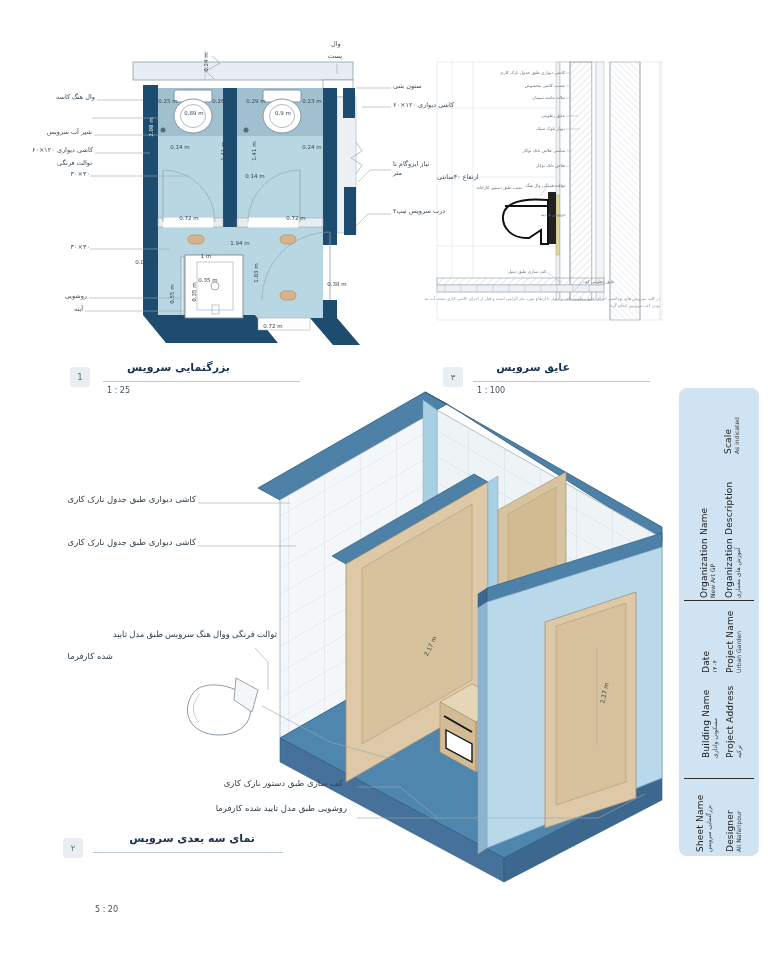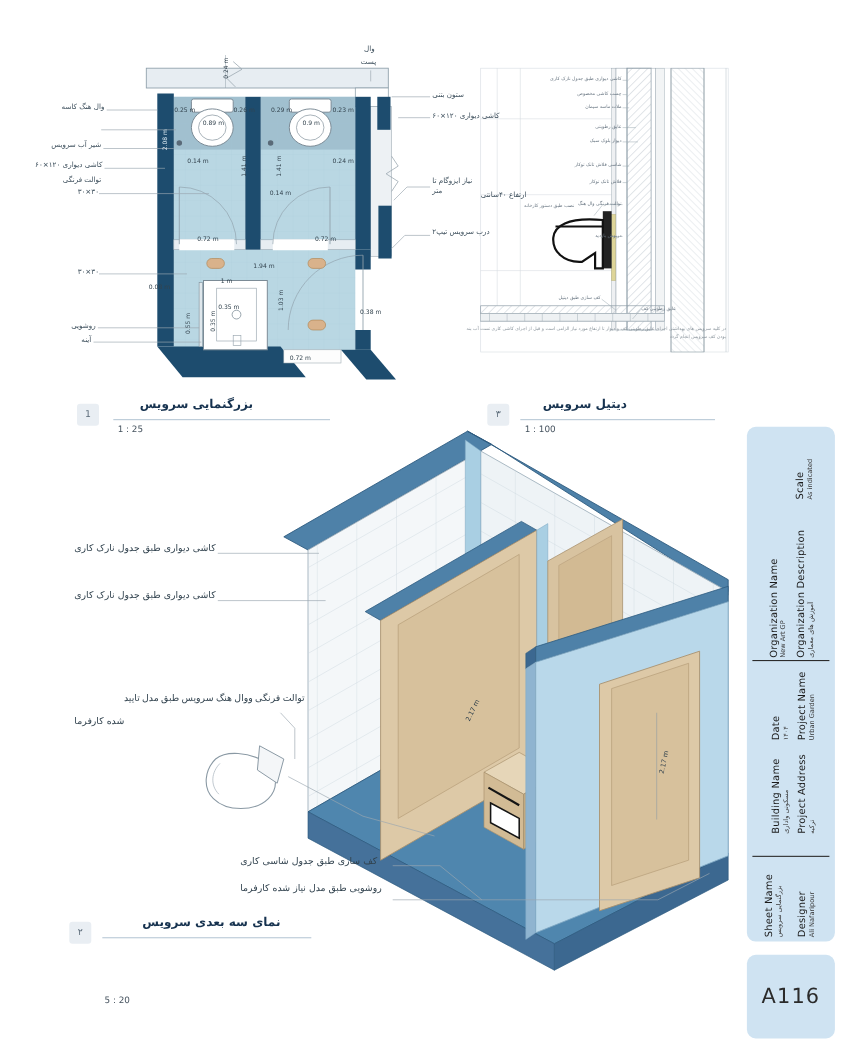--- a/index.html
+++ b/index.html
@@ -327,35 +327,35 @@
     </div>
   <div class="layer">
       <span class="lbl note" style="right: 108px; top: 297px;">در کلیه سرویس های بهداشتی اجرای عایق رطوبتی کف و دیوار تا ارتفاع مورد نیاز الزامی است و قبل از اجرای کاشی کاری تست آب بند</span>
       <span class="lbl note" style="right: 108px; top: 304px;">بودن کف سرویس انجام گردد</span>
     </div>
   <div class="layer">
       <span class="lbl ilbl" style="right: 572px; top: 495px;">کاشی دیواری طبق جدول نارک کاری</span>
       <span class="lbl ilbl" style="right: 572px; top: 538px;">کاشی دیواری طبق جدول نارک کاری</span>
       <span class="lbl ilbl" style="right: 491px; top: 630px; font-family: Liberation Serif, serif;">توالت فرنگی ووال هنگ سرویس طبق مدل تایید</span>
       <span class="lbl ilbl" style="right: 655px; top: 652px;">شده کارفرما</span>
-      <span class="lbl ilbl" style="right: 425px; top: 779px;">کف سازی طبق جدول شاسی کاری</span>
-      <span class="lbl ilbl" style="right: 421px; top: 804px;">روشویی طبق مدل نیاز شده کارفرما</span>
+      <span class="lbl ilbl" style="right: 425px; top: 779px;">کف سازی طبق دستور نازک کاری</span>
+      <span class="lbl ilbl" style="right: 421px; top: 804px;">روشویی طبق مدل تایید شده کارفرما</span>
     </div>
   <div class="layer">
       <span class="dim idim" style="top: 693px; left: 604px; transform: translate(-50%, -50%) rotate(-78deg);">2.17 m</span>
       <span class="dim idim" style="top: 646px; left: 430px; transform: translate(-50%, -50%) rotate(-64deg);">2.17 m</span>
     </div>
 
   <div class="vbadge" style="left:70px;top:367px">1</div>
   <div class="vname" style="right:538px;top:361px">بزرگنمایی سرویس</div>
   <div class="vline" style="left:103px;top:381px;width:197px"></div>
   <div class="vscale" style="left:107px;top:386px">1 : 25</div>
 
   <div class="vbadge" style="left:443px;top:367px">۳</div>
-  <div class="vname" style="right:198px;top:361px">دیتیل سرویس</div>
+  <div class="vname" style="right:198px;top:361px">عایق سرویس</div>
   <div class="vline" style="left:473px;top:381px;width:177px"></div>
   <div class="vscale" style="left:477px;top:386px">1 : 100</div>
 
   <div class="vbadge" style="left:63px;top:838px">۲</div>
   <div class="vname" style="right:513px;top:832px">نمای سه بعدی سرویس</div>
   <div class="vline" style="left:93px;top:852px;width:190px"></div>
   <div class="vscale" style="left:95px;top:905px">5 : 20</div>
 
 
   <div class="tb-box" style="top:388px;height:468px">
@@ -393,17 +393,14 @@
     <div class="fld" style="left:16px;top:392px;height:72px">
       <div class="fl">Sheet Name</div>
       <div class="fv">بزرگنمایی سرویس</div>
     </div>
     <div class="fld" style="left:46px;top:392px;height:72px">
       <div class="fl">Designer</div>
       <div class="fv">Ali Nafaripour</div>
     </div>
   </div>
 
-  <div class="tb-box" style="top:868px;height:76px">
-    <div class="sheetnum">A116</div>
-  </div>
 
 </div>
 
 </body></html>

